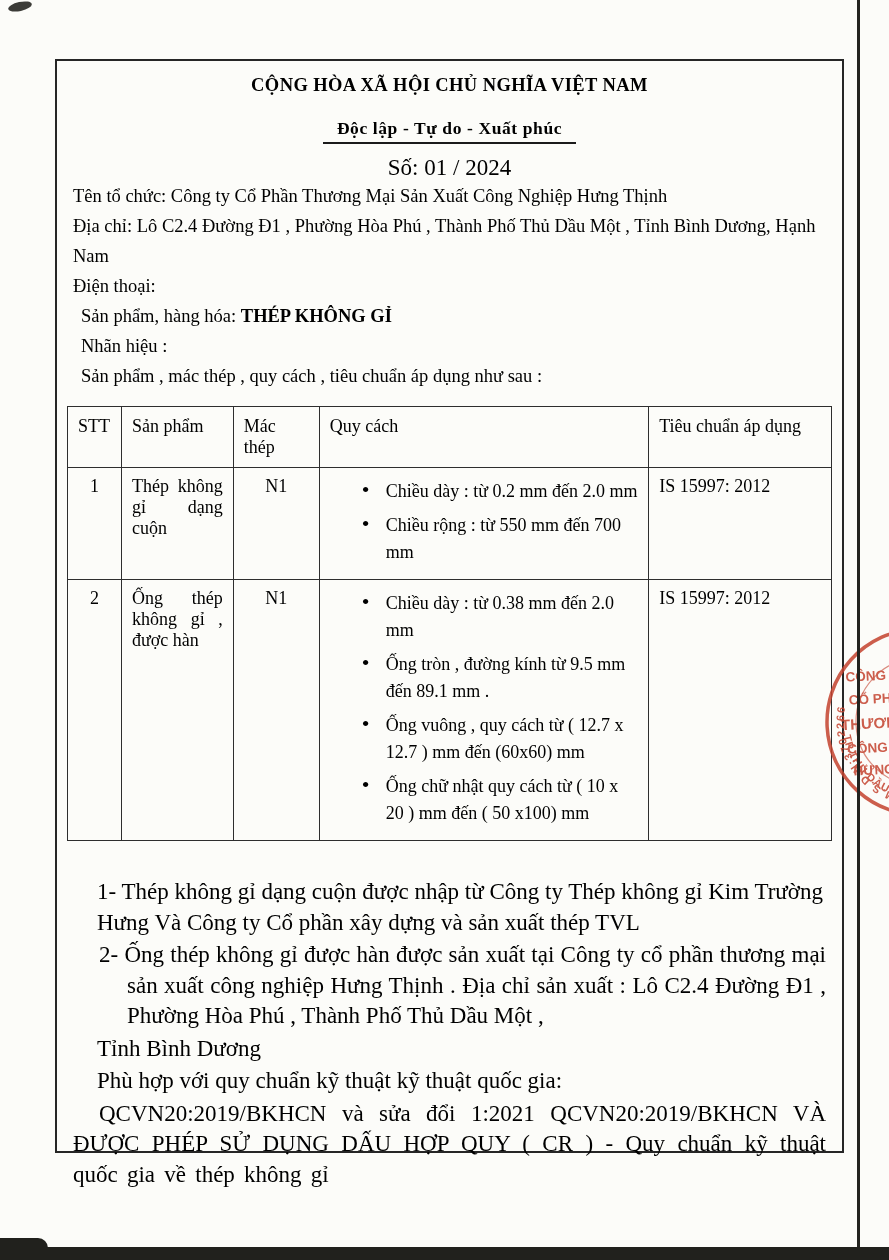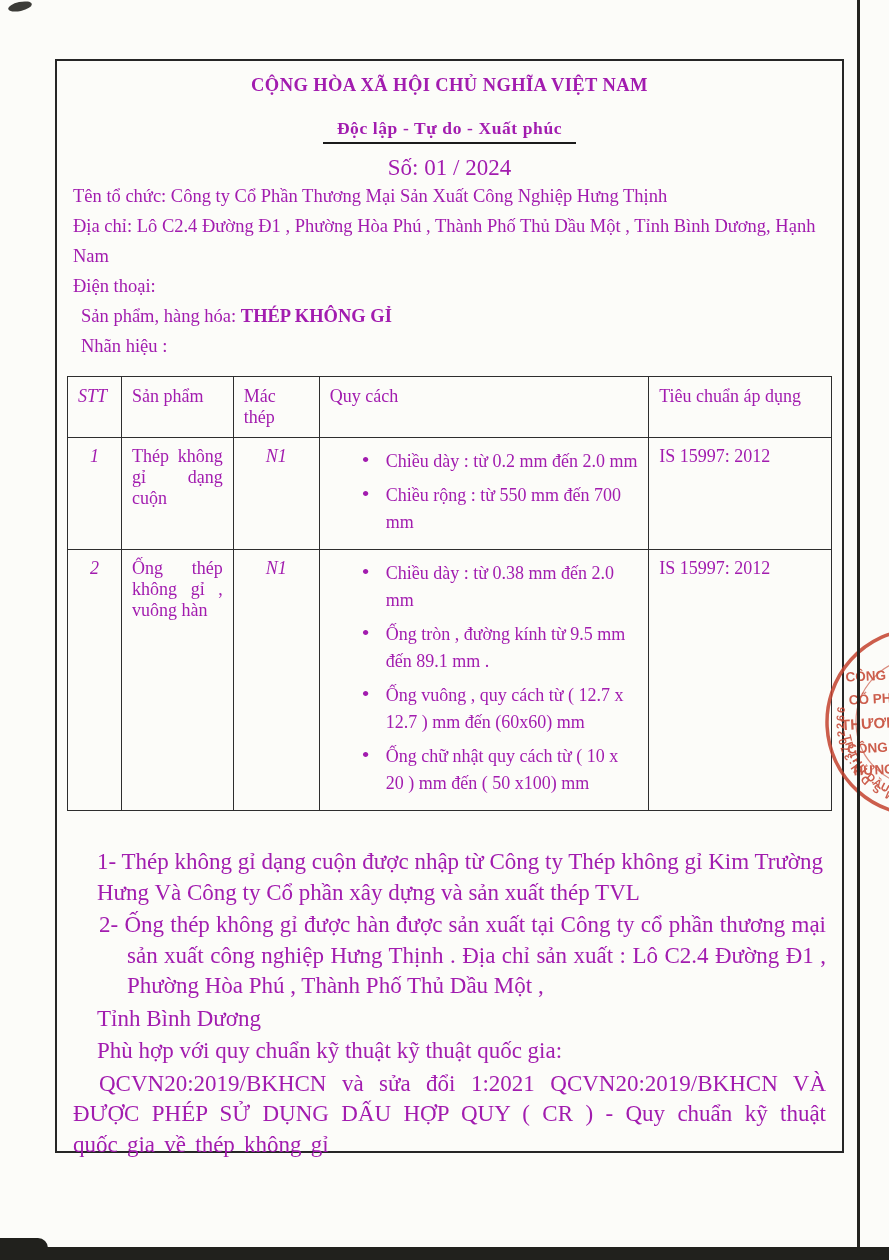--- a/index.html
+++ b/index.html
@@ -2,21 +2,21 @@
 <html><head>
 <meta charset="utf-8">
 <style>
   * { margin:0; padding:0; box-sizing:border-box; }
   html,body { background:#e8e8e8; }
   body { width:889px; height:1260px; }
   .page {
     position:relative; width:889px; height:1260px;
     background:#fcfcf9; overflow:hidden;
     font-family:"Liberation Serif","DejaVu Serif",serif;
-    color:#a21caf;
+    color:#000000;
   }
   .mark-topleft{position:absolute;left:8px;top:2px;width:24px;height:9px;background:#3c3c38;border-radius:50%;transform:rotate(-12deg);}
   .frame{
     position:absolute; left:55px; top:59px; width:789px; height:1094px;
     border:2px solid #262626; padding:14px 10px 0;
   }
   .nat{ text-align:center; }
   .nat1{ font-size:18.5px; font-weight:bold; letter-spacing:.4px; }
   .nat2{
     display:inline-block; font-size:17.5px; font-weight:bold;
@@ -31,21 +31,21 @@
   .para{ font-size:18.5px; line-height:30px; padding:0 6px; }
   .ind{ padding-left:14px; }
   .spec-table{
     width:100%; border-collapse:collapse; margin-top:15px;
     font-size:18px;
   }
   .spec-table th,.spec-table td{
     border:1.5px solid #2e2e2e; vertical-align:top; padding:8px 10px;
   }
   .spec-table th{ font-weight:normal; text-align:left; padding-top:9px; padding-bottom:9px; }
-  .cen{ text-align:center;font-style:italic; }
+  .cen{ text-align:center; }
   .just{ text-align:justify; }
   td.specs-cell{ padding:10px 8px 6px 0; }
   .spec{ position:relative; padding-left:66px; line-height:27px; margin-bottom:7px; }
   .spec::before{ content:"•"; position:absolute; left:42px; top:-2px; font-size:22px; }
   .notes{ margin-top:36px; font-size:23px; line-height:30.5px; padding:0 6px; }
   .note{ margin-bottom:2px; }
   .n1{ padding-left:24px; }
   .n2{ padding-left:54px; text-indent:-28px; text-align:justify; }
   .n3{ padding-left:24px; }
   .nfinal{ text-align:justify; text-indent:26px; word-spacing:3.5px; }
@@ -68,20 +68,21 @@
       <div class="nat2">Độc lập - Tự do - Xuất phúc</div>
     </div>
 
     <div class="doc-number">Số: 01 / 2024</div>
 
     <p class="para">Tên tổ chức: Công ty Cổ Phần Thương Mại Sản Xuất Công Nghiệp Hưng Thịnh</p>
     <p class="para">Địa chỉ: Lô C2.4 Đường Đ1 , Phường Hòa Phú , Thành Phố Thủ Dầu Một , Tỉnh Bình Dương, Hạnh Nam</p>
     <p class="para">Điện thoại:</p>
     <p class="para ind"><span>Sản phẩm, hàng hóa: </span><b>THÉP KHÔNG GỈ</b></p>
     <p class="para ind">Nhãn hiệu :</p>
+    <p class="para ind">Sản phẩm , mác thép , quy cách , tiêu chuẩn áp dụng như sau :</p>
 
     <table class="spec-table">
       <colgroup>
         <col style="width:54px">
           <col style="width:112px">
           <col style="width:86px">
           <col style="width:330px">
           <col style="width:183px">
       </colgroup>
       <tbody>
@@ -97,21 +98,21 @@
         <td class="just">Thép không gỉ dạng cuộn</td>
         <td class="cen">N1</td>
         <td class="specs-cell">
           <div class="spec">Chiều dày : từ 0.2 mm đến 2.0 mm</div>
           <div class="spec">Chiều rộng : từ 550 mm đến 700 mm</div>
         </td>
         <td>IS 15997: 2012</td>
       </tr>
       <tr>
         <td class="cen">2</td>
-        <td class="just">Ống thép không gỉ , vuông hàn</td>
+        <td class="just">Ống thép không gỉ , được hàn</td>
         <td class="cen">N1</td>
         <td class="specs-cell">
           <div class="spec">Chiều dày : từ 0.38 mm đến 2.0 mm</div>
           <div class="spec">Ống tròn , đường kính từ 9.5 mm đến 89.1 mm .</div>
           <div class="spec">Ống vuông , quy cách từ ( 12.7 x 12.7 ) mm đến (60x60) mm</div>
           <div class="spec">Ống chữ nhật quy cách từ ( 10 x 20 ) mm đến ( 50 x100) mm</div>
         </td>
         <td>IS 15997: 2012</td>
       </tr>
     </tbody>

